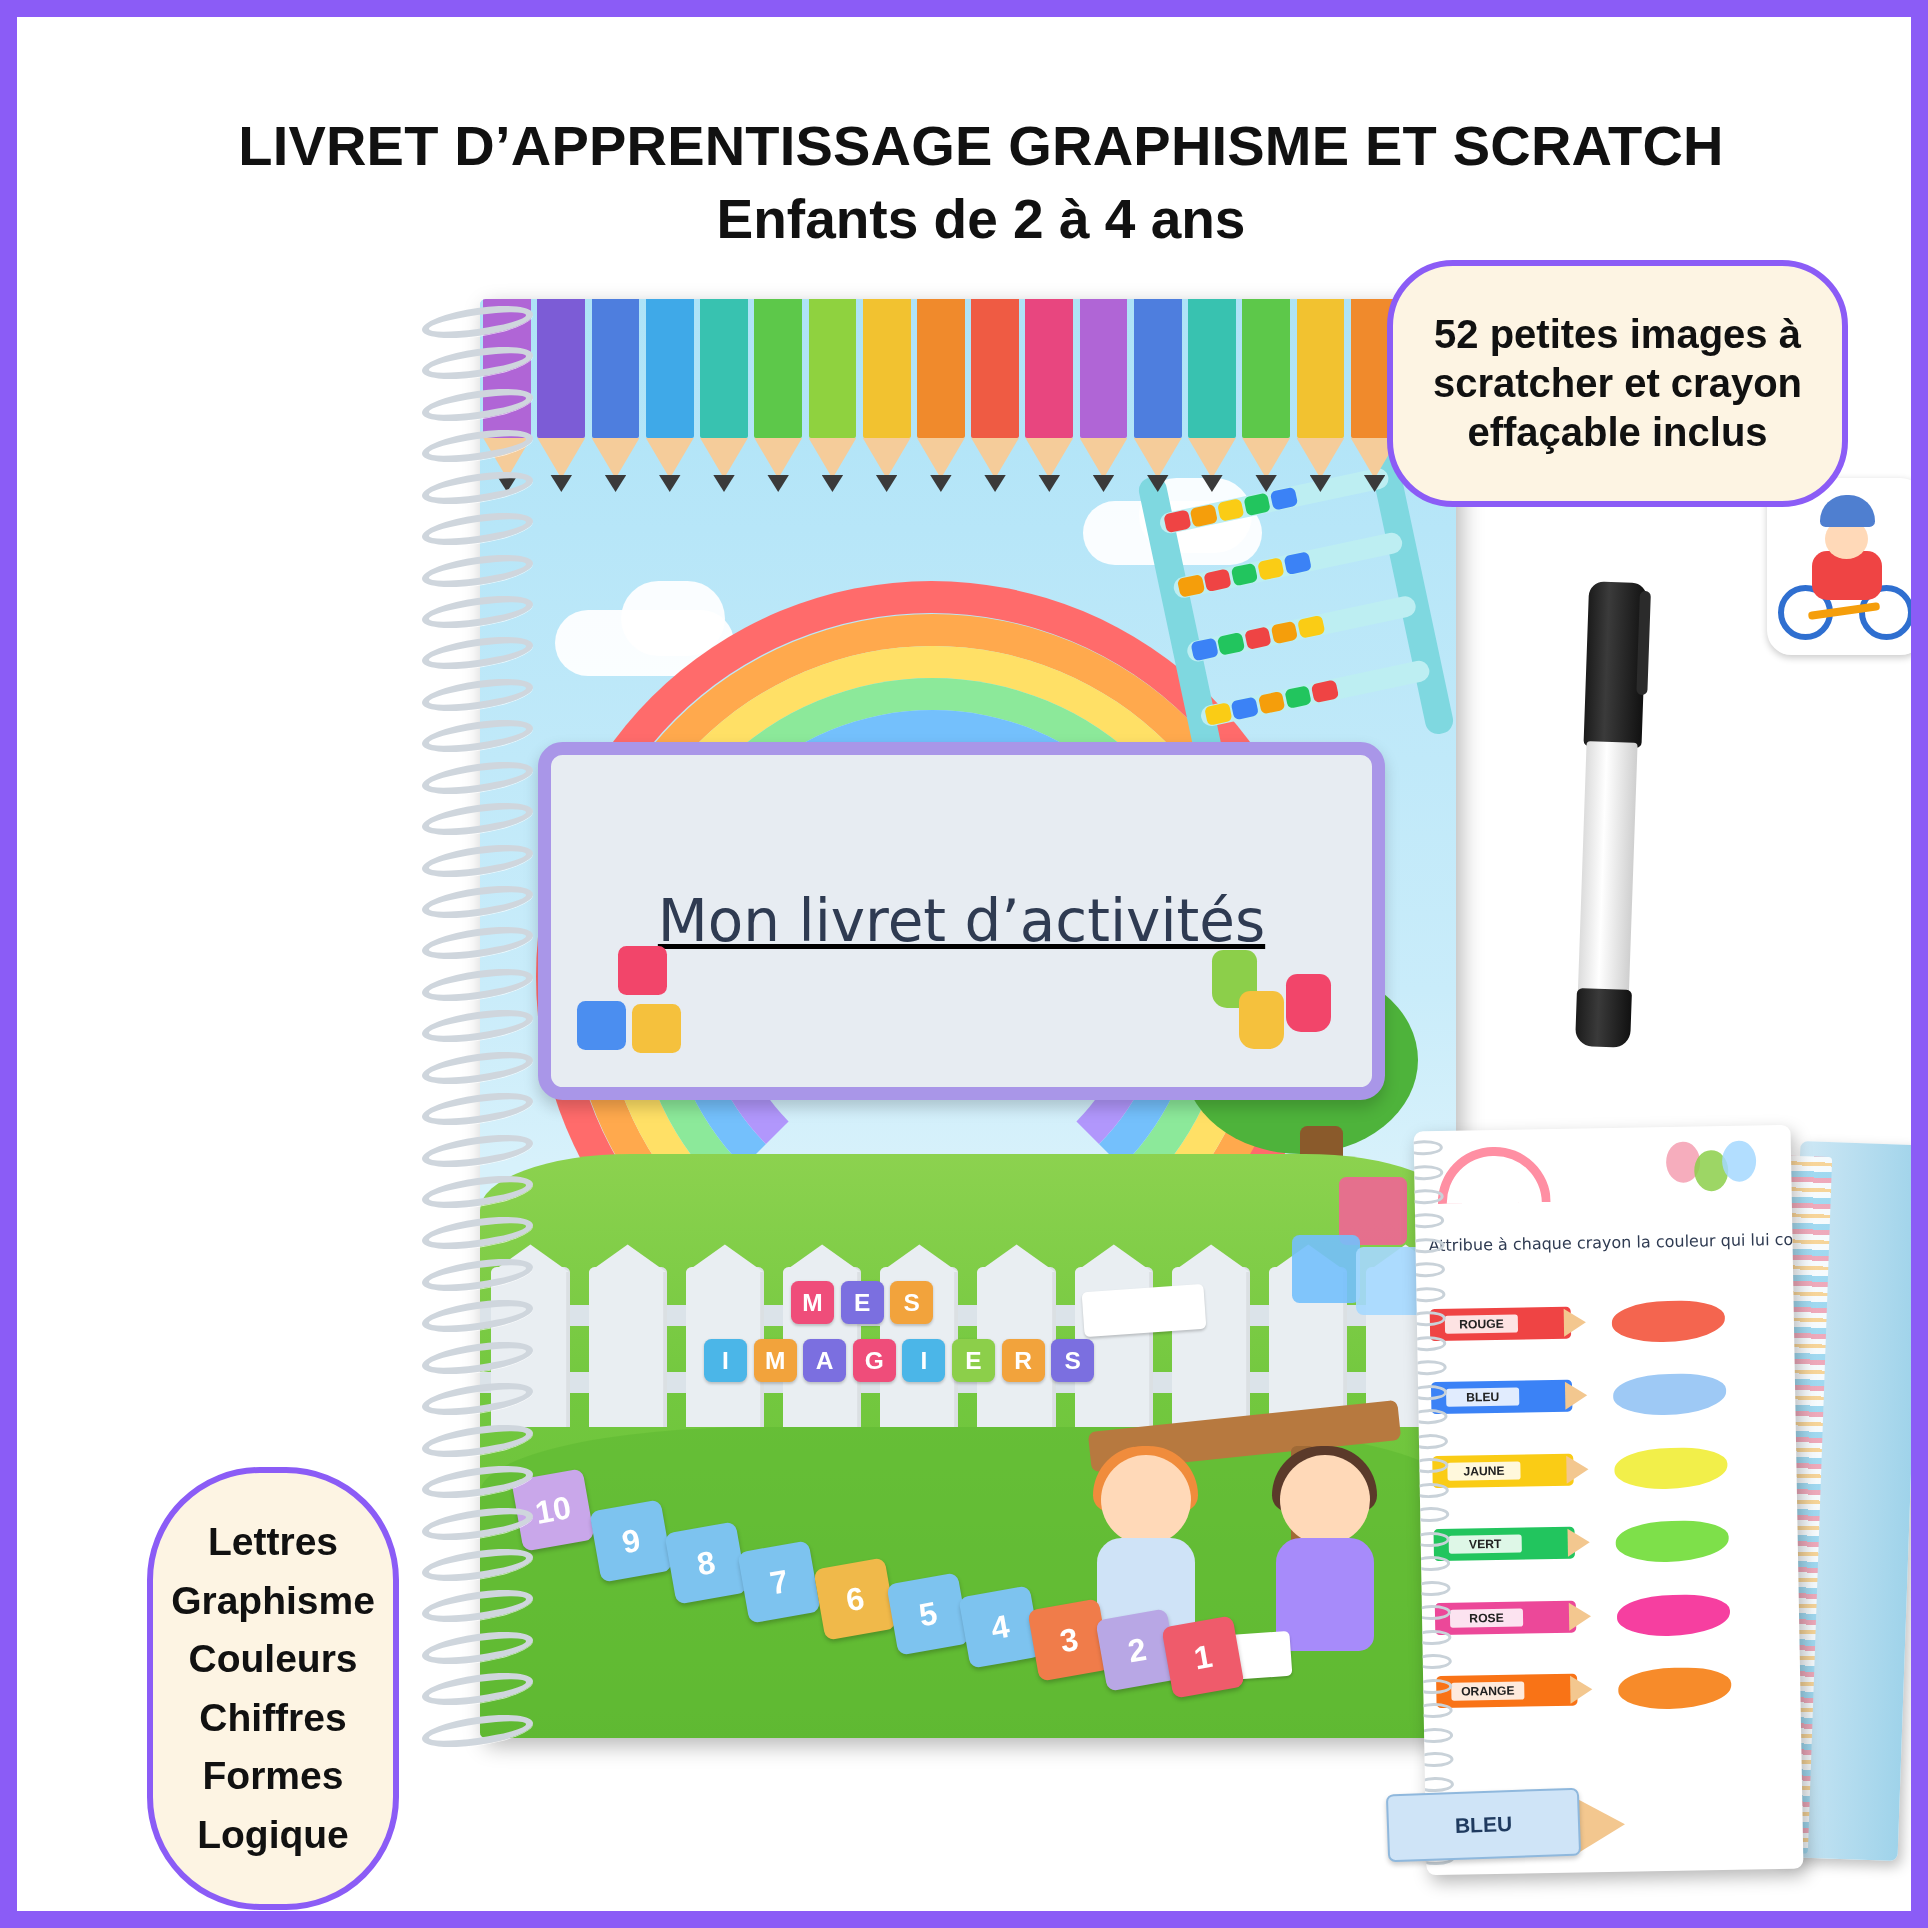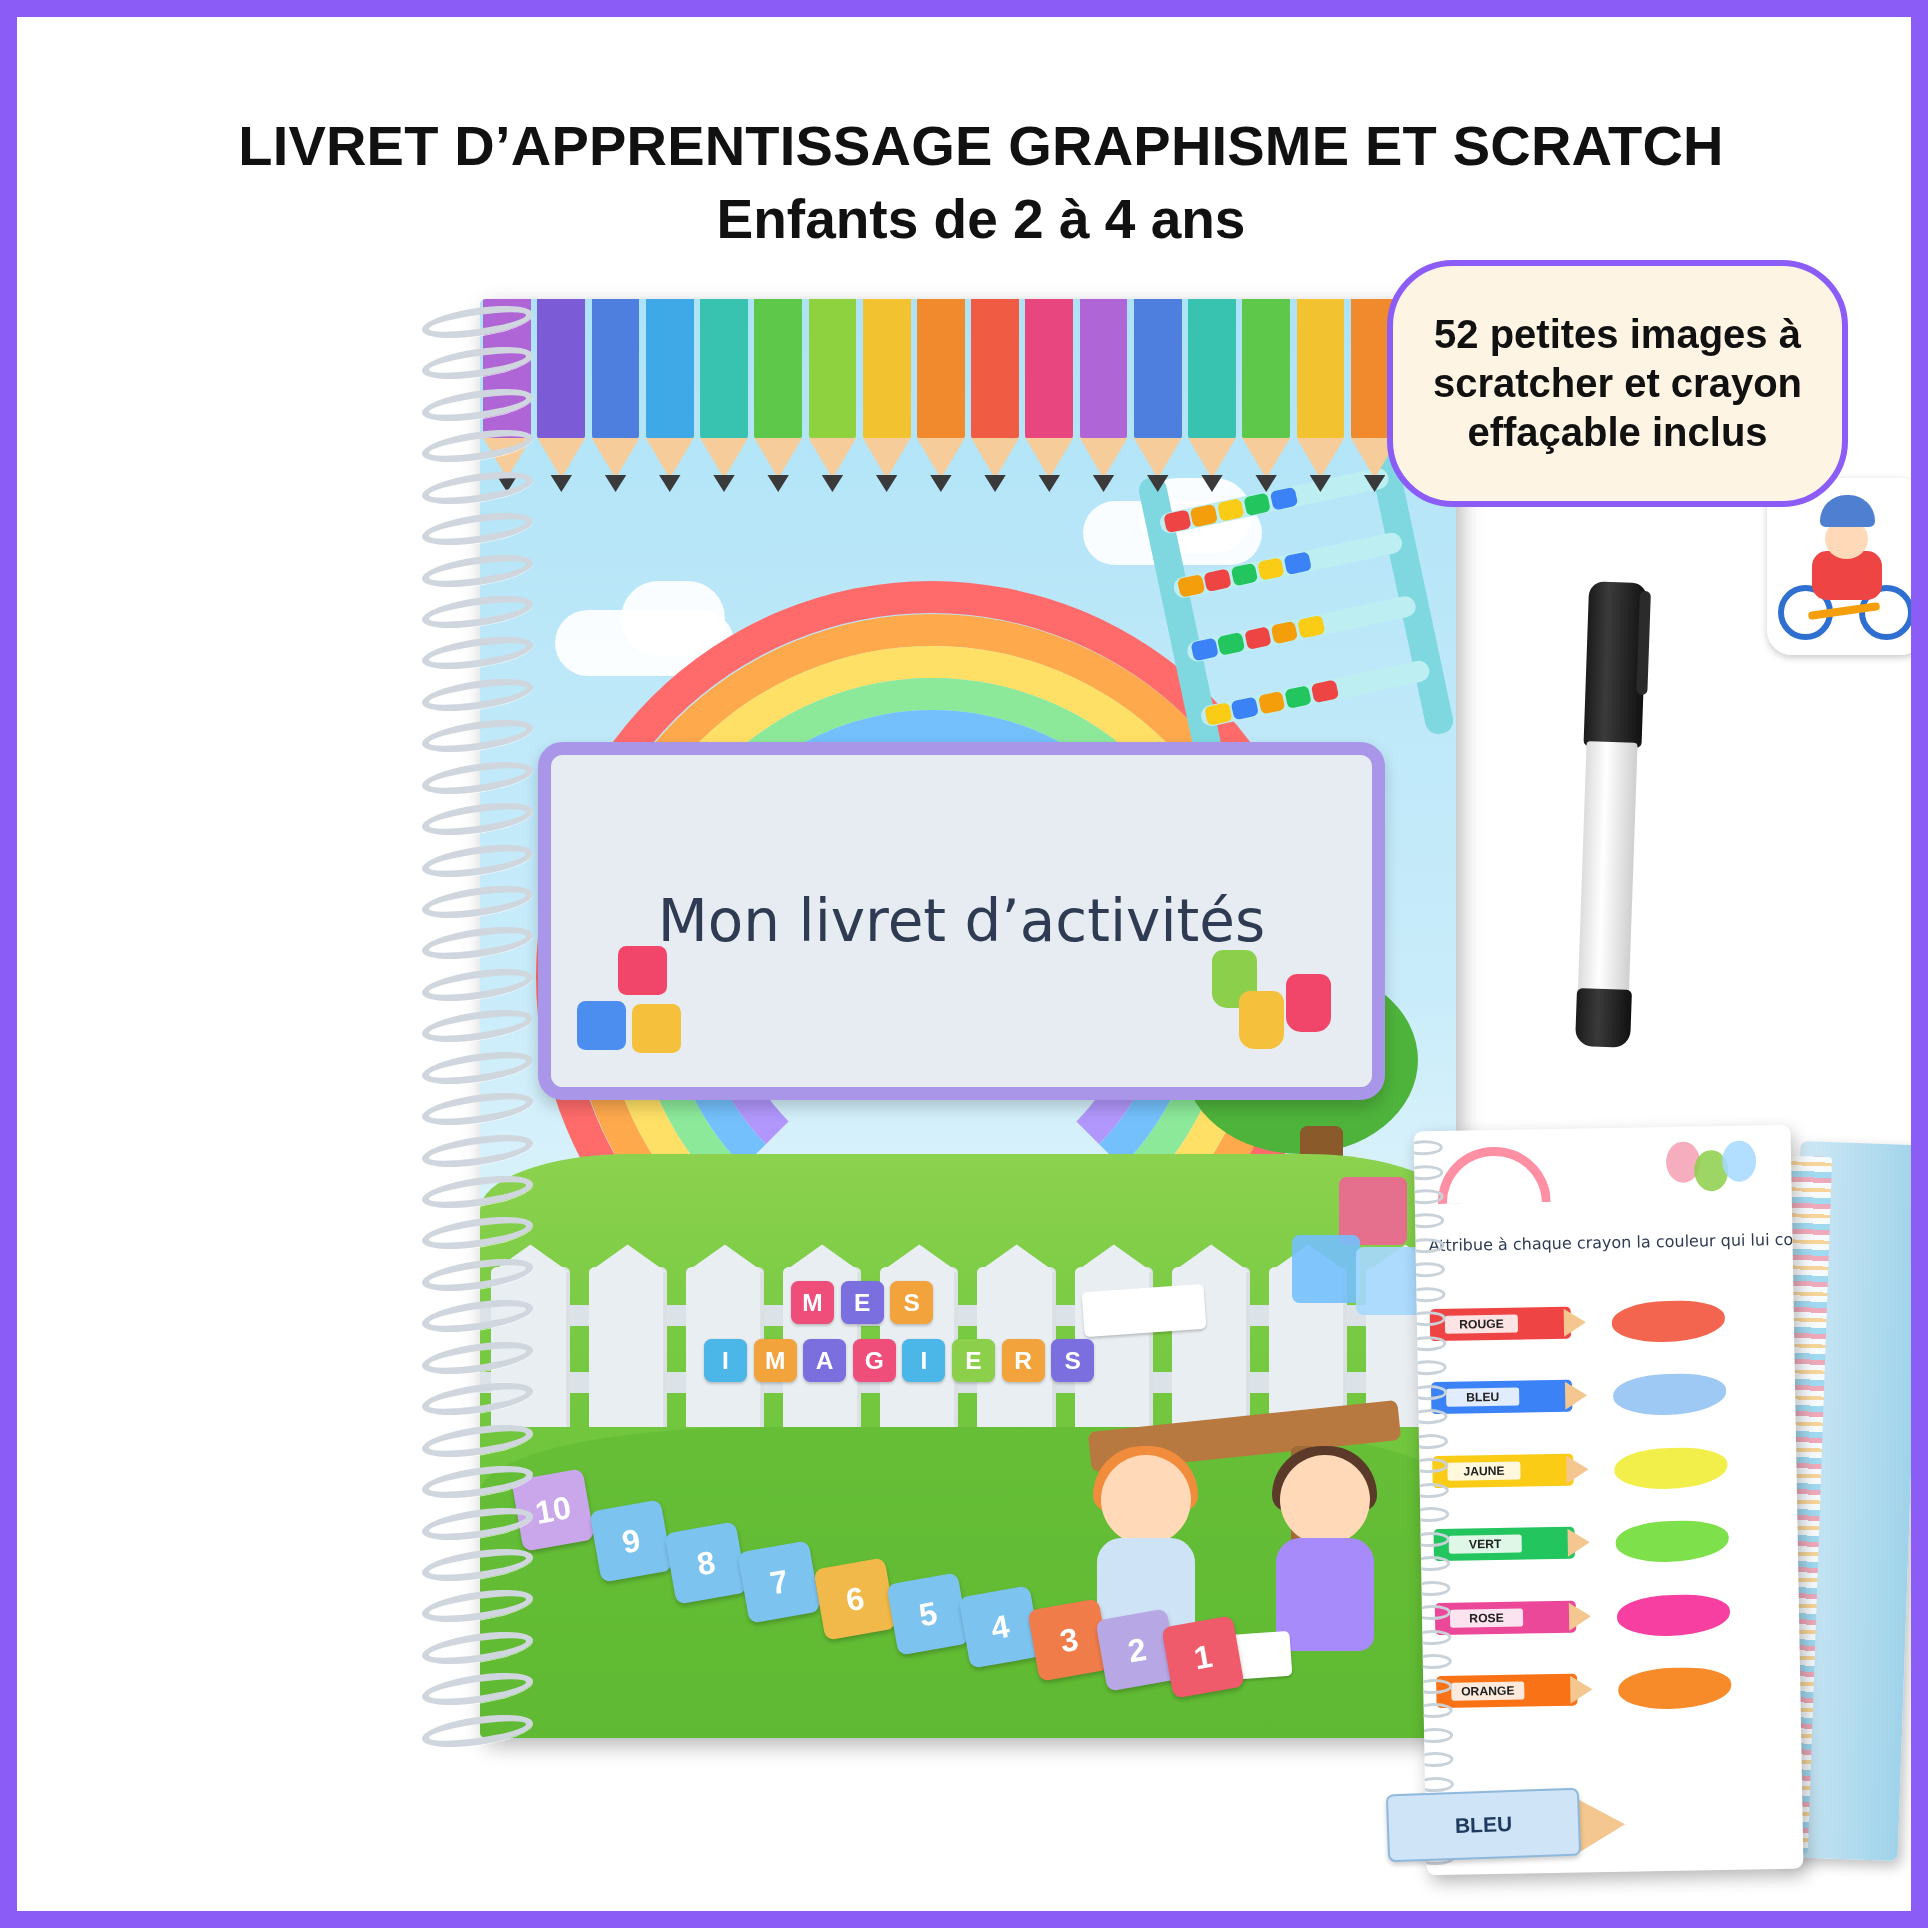--- a/index.html
+++ b/index.html
@@ -252,20 +252,21 @@
     height: 358px;
     background: #e7ecf2;
     border: 13px solid #a996e8;
     border-radius: 24.5px;
     box-shadow: 0 7.5px 15px rgba(0,0,0,.18);
     display: flex;
     flex-direction: column;
     align-items: center;
     justify-content: center;
     z-index: 5;
+    text-decoration: underline;
   }
   .plate-l1 {
     font-size: 58px;
     color: #2f3b52;
     font-family: "DejaVu Sans", sans-serif;
     line-height: 1.15;
   }
   .plate-l2 {
     font-size: 58px;
     color: #2f3b52;
@@ -582,20 +583,30 @@
 
   <div class="title-block">
     <div class="title-main">LIVRET D’APPRENTISSAGE GRAPHISME ET SCRATCH</div>
     <div class="title-sub">Enfants de 2 à 4 ans</div>
   </div>
 
   <div class="bubble bubble-top">
     <span>52 petites images à scratcher et crayon effaçable inclus</span>
   </div>
 
+  <div class="bubble bubble-left">
+    <div>
+      <div>Lettres</div>
+      <div>Graphisme</div>
+      <div>Couleurs</div>
+      <div>Chiffres</div>
+      <div>Formes</div>
+      <div>Logique</div>
+    </div>
+  </div>
 
   <div class="book">
     <div class="book-cover">
       <div class="sky"></div>
 
       <div class="cloud" style="left:75px; top:311px; width:179px; height:66px;"></div>
       <div class="cloud" style="left:141px; top:282px; width:104px; height:75px;"></div>
       <div class="cloud" style="left:603px; top:202px; width:179px; height:64px;"></div>
       <div class="cloud" style="left:659px; top:179px; width:113px; height:75px;"></div>
 

